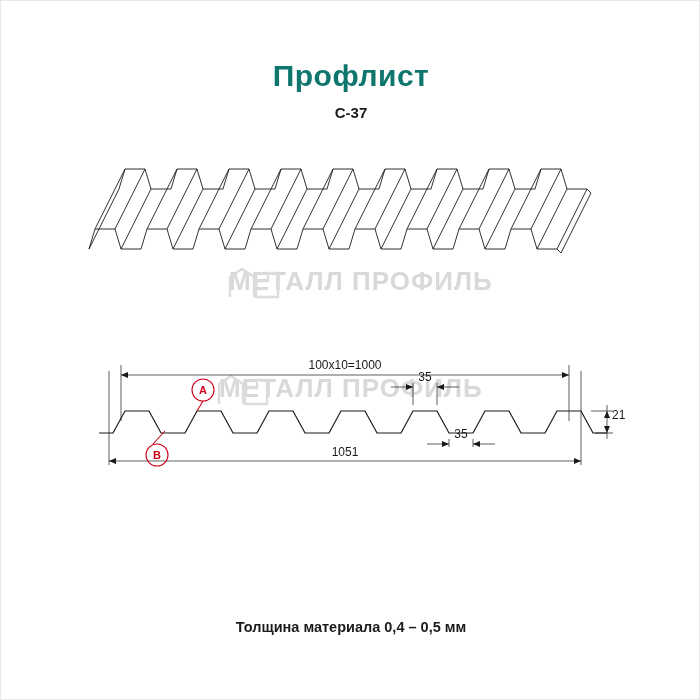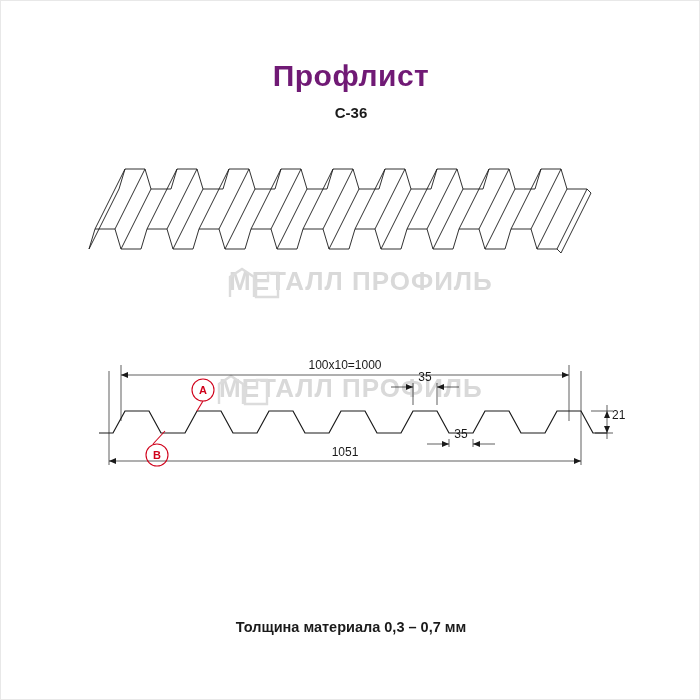--- a/index.html
+++ b/index.html
@@ -24,21 +24,21 @@
   }
   .title {
     position: absolute;
     top: 58px;
     left: 0;
     width: 700px;
     text-align: center;
     font-size: 30px;
     font-weight: bold;
     letter-spacing: 0.5px;
-    color: #701a75;
+    color: #0f766e;
   }
   .subtitle {
     position: absolute;
     top: 103px;
     left: 0;
     width: 700px;
     text-align: center;
     font-size: 15px;
     font-weight: bold;
     color: #1a1a1a;
@@ -91,21 +91,21 @@
   .red { fill: none; stroke: #d0021b; stroke-width: 1.1; }
   .red-txt { fill: #d0021b; font-size: 11px; font-weight: bold; font-family: "Liberation Sans", sans-serif; }
   .dim-txt { fill: #1a1a1a; font-size: 12px; font-family: "Liberation Sans", sans-serif; }
 </style>
 </head>
 <body>
 
 <div class="page">
 
   <div class="title">Профлист</div>
-  <div class="subtitle">С-36</div>
+  <div class="subtitle">С-37</div>
 
   <div class="wm wm-1">МЕТАЛЛ ПРОФИЛЬ</div>
   <div class="wm wm-2">МЕТАЛЛ ПРОФИЛЬ</div>
 
   <div class="wm-mark" style="top:262px; left:225px;">
     <svg width="56" height="40" viewBox="0 0 56 40">
       <path d="M4 34 L4 14 L16 6 L28 14 L28 34" fill="none" stroke="#dcdcdc" stroke-width="2.4"></path>
       <path d="M30 34 L30 18 L42 18 L42 10 L52 10 L52 34 Z" fill="none" stroke="#dcdcdc" stroke-width="2.4"></path>
     </svg>
   </div>
@@ -231,15 +231,15 @@
 
       <g>
         <circle class="red" cx="66" cy="112" r="11"></circle>
         <path class="red" d="M62 101 L74 88"></path>
         <text class="red-txt" x="66" y="116" text-anchor="middle">B</text>
       </g>
 
     </svg>
   </div>
 
-  <div class="footer">Толщина материала 0,3 – 0,7 мм</div>
+  <div class="footer">Толщина материала 0,4 – 0,5 мм</div>
 
 </div>
 
 </body></html>

